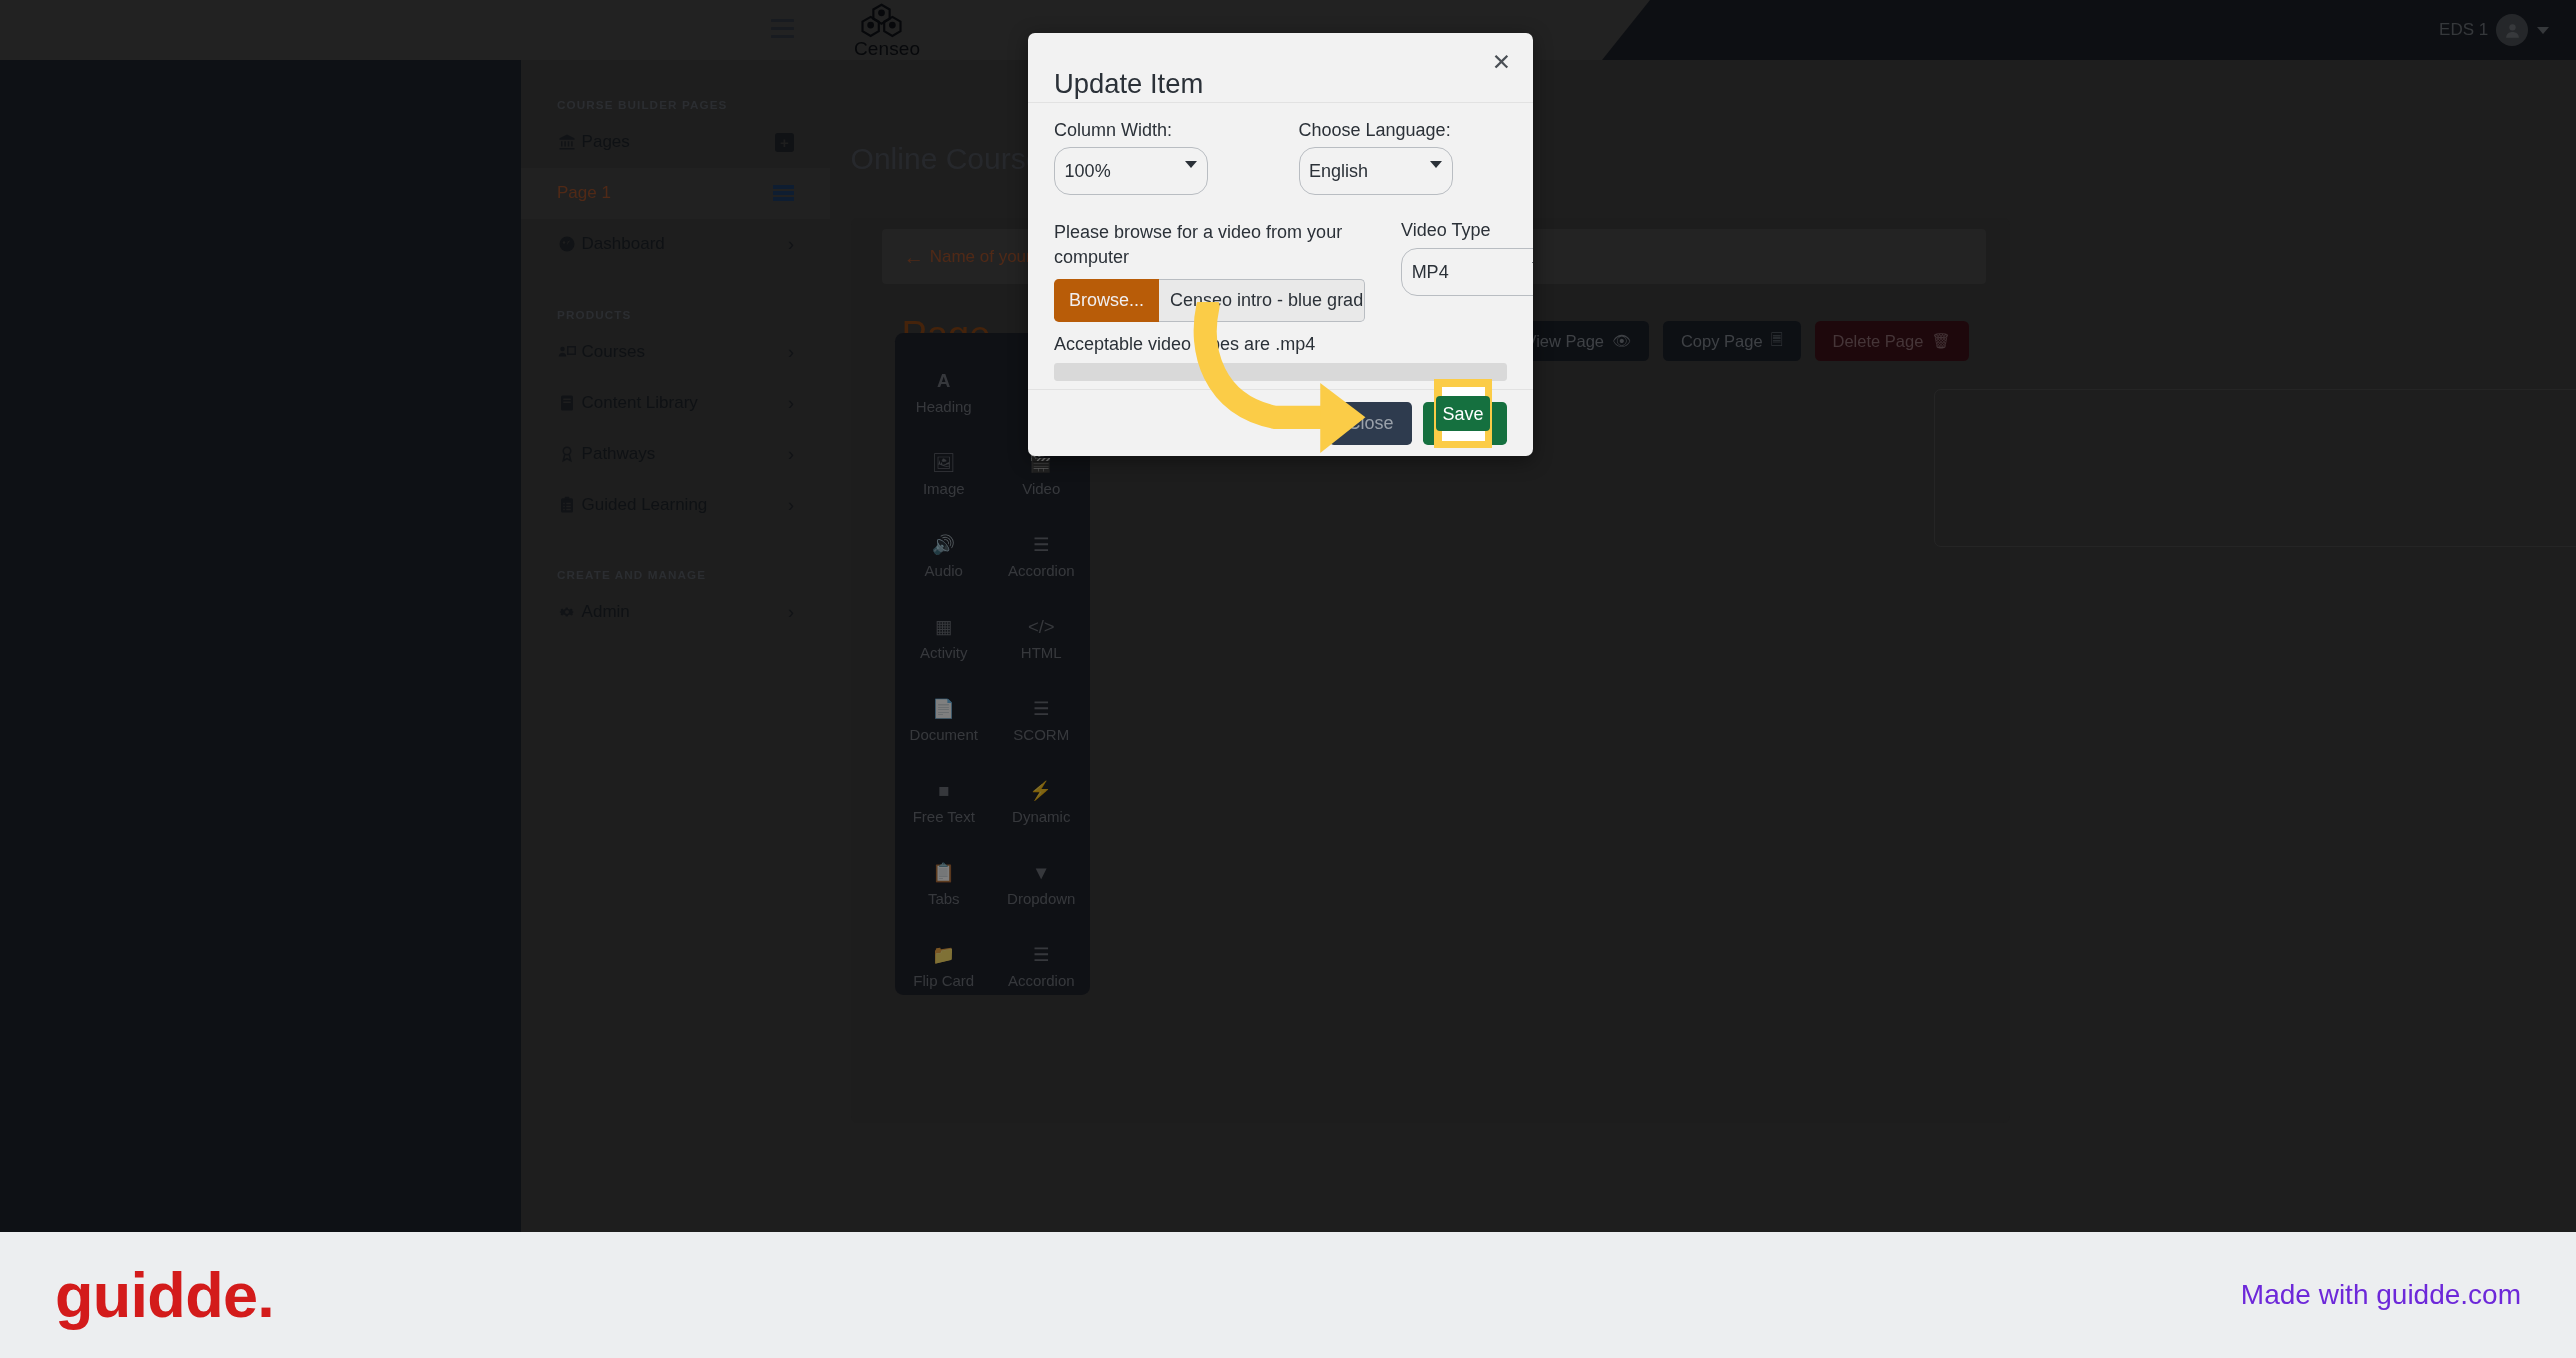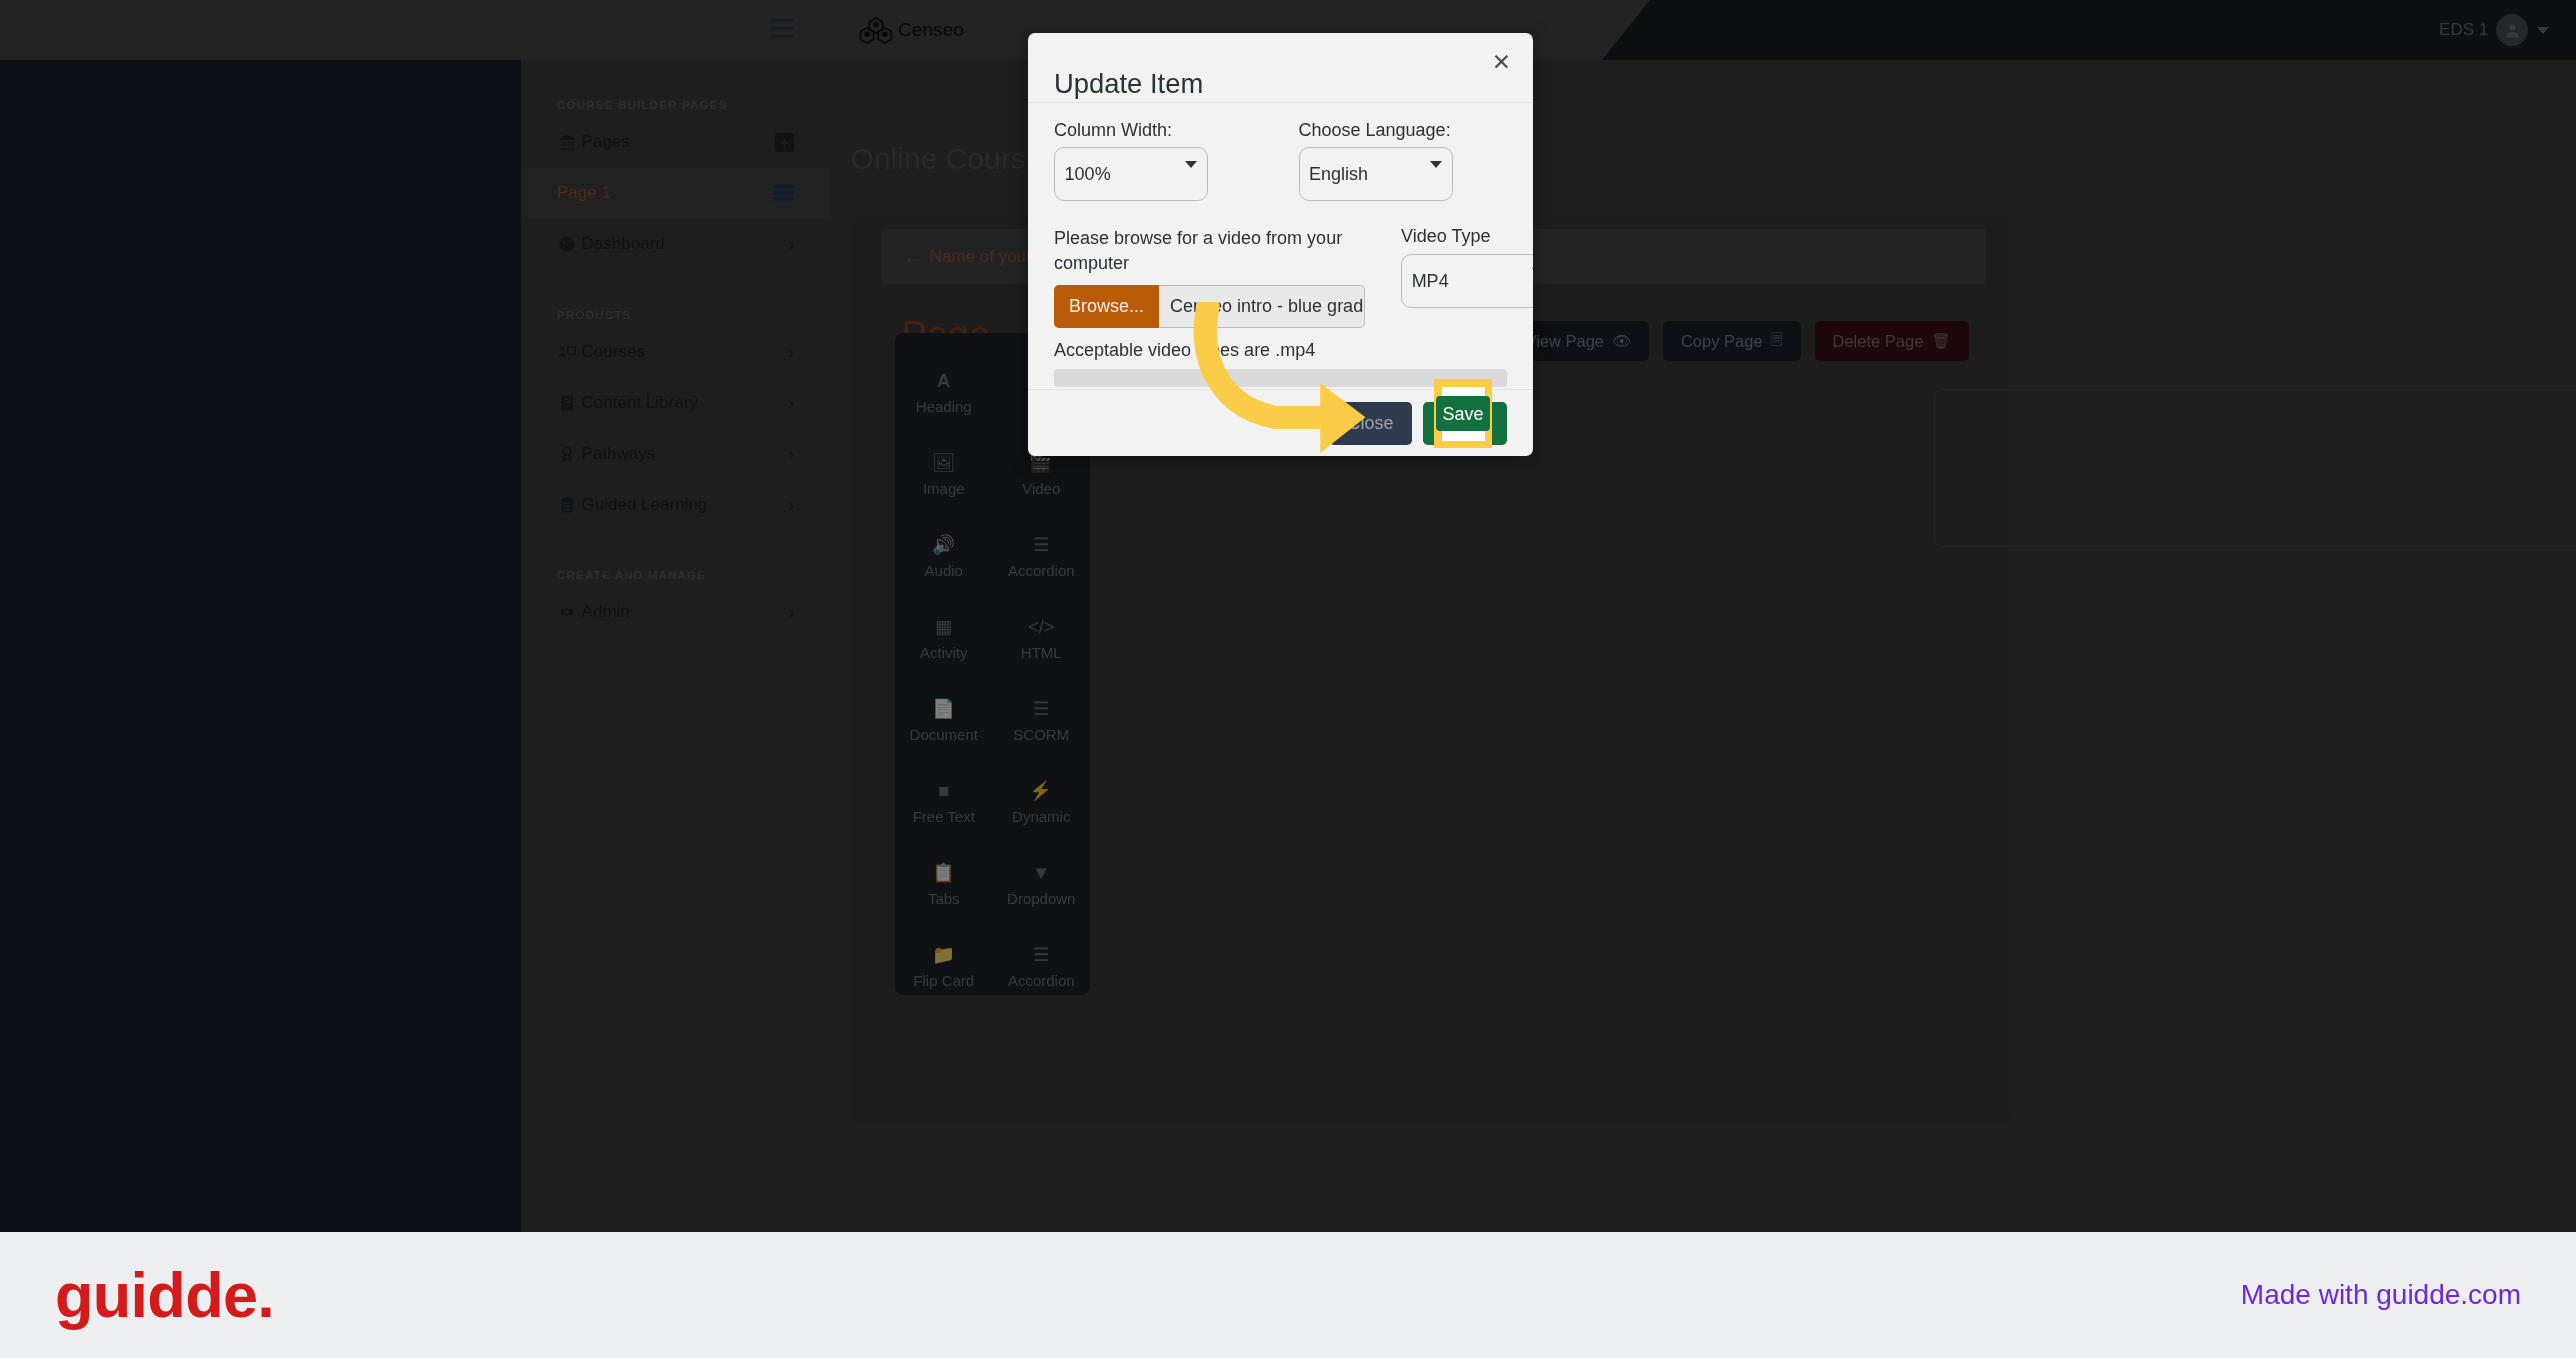--- a/index.html
+++ b/index.html
@@ -42,21 +42,21 @@
     position: absolute; left: 771px; top: 19px;
     width: 23px; height: 19px;
     display: flex; flex-direction: column; justify-content: space-between;
     cursor: pointer;
   }
   .hamburger span { display: block; height: 3.4px; width: 100%; background: #303641; border-radius: 0.7px; }
 
   #brand-logo {
     position: absolute; left: 854px; top: 2.1px;
     width: 110px; height: 58px;
-    display: flex; flex-direction: row; align-items: center; justify-content: flex-start;
+    display: flex; flex-direction: column; justify-content: flex-start;
   }
   #brand-logo svg { display:block; }
   #brand-name {
     font-size: 19px; color: #0e1116; letter-spacing: 0.1px;
     margin-top: -2.1px; font-family: "Liberation Sans", sans-serif;
   }
 
   #user-menu {
     position: absolute; right: 27.4px; top: 9.6px;
     height: 41px; display: flex; align-items: center; gap: 8.2px;
@@ -196,22 +196,22 @@
     position: absolute; right: 22px; top: 18px;
     font-size: 23px; color: #4a4f55; cursor: pointer; line-height: 1;
     background: none; border: none; font-family: "Liberation Sans", sans-serif;
   }
   #modal-body { padding: 16.5px 26px 0 26px; position: relative; height: 278px; }
 
   .form-row { display: flex; gap: 36px; }
   .form-col { flex: 1; }
   .form-label { font-size: 18px; color: #2b3138; display: block; margin-bottom: 6.9px; }
   .form-select {
-    width: 154px; height: 54px; padding: 0 9.6px;
-    border: 0.7px solid #b9bdc2; border-radius: 10px;
+    width: 154px; height: 48px; padding: 0 9.6px;
+    border: 0.7px solid #b9bdc2; border-radius: 16px;
     background: #f2f2f2; color: #2b3138;
     font-size: 18px; font-family: "Liberation Sans", sans-serif;
     appearance: none; cursor: pointer;
   }
   .select-wrap { position: relative; display: inline-block; }
   .select-caret {
     position: absolute; right: 11px; top: 13.7px; pointer-events: none;
     width: 0; height: 0;
     border-left: 6.2px solid transparent; border-right: 6.2px solid transparent;
     border-top: 7.5px solid #2b3138;

